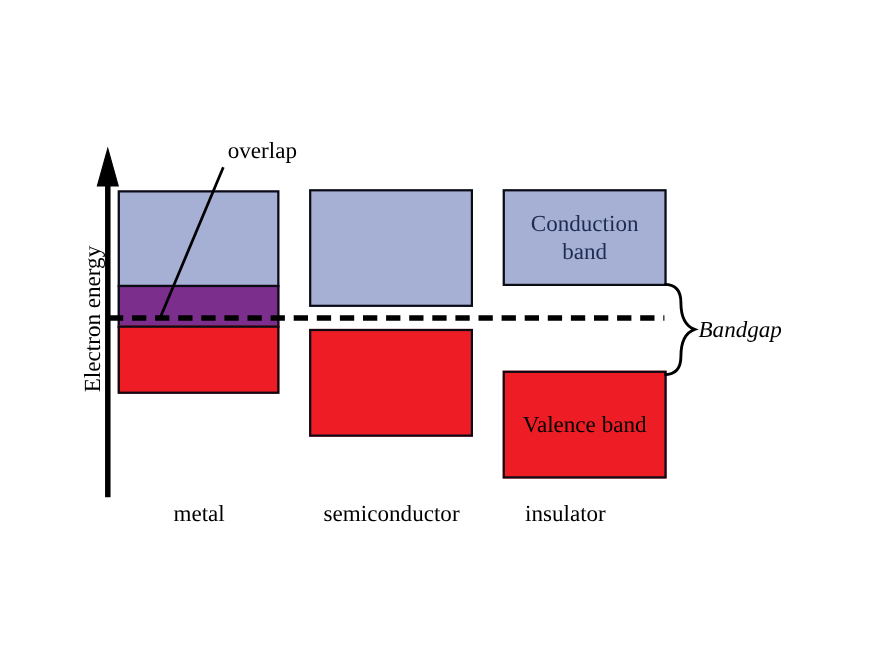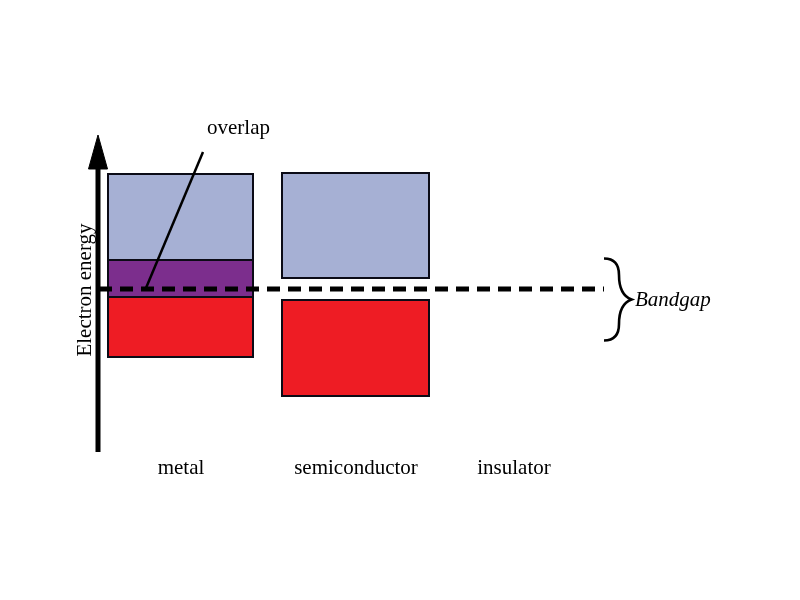--- a/index.html
+++ b/index.html
@@ -64,40 +64,46 @@
   }
   .electron-energy-label {
     left: -16px;
     top: 279px;
     width: 200px;
     height: 22px;
     text-align: center;
     transform: rotate(-90deg);
     transform-origin: center center;
   }
-  .overlap-label { left: 207px; top: 116px; }
+  .overlap-label { left: 207px; top: 126px; }
   .fermi-label   { left: 436px; top: 297px; }
   .bandgap-label { left: 635px; top: 288px; font-style: italic; }
   .column-label  { top: 456px; transform: translateX(-50%); }
   .col-metal     { left: 181px; }
   .col-semi      { left: 356px; text-align: center; }
   .col-insulator { left: 514px; }
 </style>
 </head>
 <body>
 
 <div class="canvas">
 
   <div class="band-box conduction-fill metal-conduction"></div>
   <div class="band-box overlap-fill metal-overlap"></div>
   <div class="band-box valence-fill metal-valence"></div>
 
   <div class="band-box conduction-fill semi-conduction"></div>
   <div class="band-box valence-fill semi-valence"></div>
 
+  <div class="band-box conduction-fill ins-conduction">
+    <span class="band-label conduction-text">Conduction band</span>
+  </div>
+  <div class="band-box valence-fill ins-valence">
+    <span class="band-label valence-text">Valence band</span>
+  </div>
 
   <svg class="svg-layer" viewBox="0 0 800 600">
     <line class="ink" x1="98" y1="148" x2="98" y2="452" stroke-width="5"></line>
     <polygon class="ink" points="98,135 88.5,169 107.5,169" fill="#000"></polygon>
     <line class="ink" x1="99" y1="289" x2="604" y2="289" stroke-width="5" stroke-dasharray="13 8"></line>
     <line class="ink" x1="203" y1="152" x2="146" y2="288" stroke-width="2.5"></line>
     <path class="ink" fill="none" stroke-width="2.6" d="M 604 258.5 C 614 258.5 619 264 619 275 C 619 287 622 296 631.5 299.5 C 622 303 619 312 619 324 C 619 335 614 340.5 604 340.5"></path>
   </svg>
 
   <div class="label electron-energy-label">Electron energy</div>

